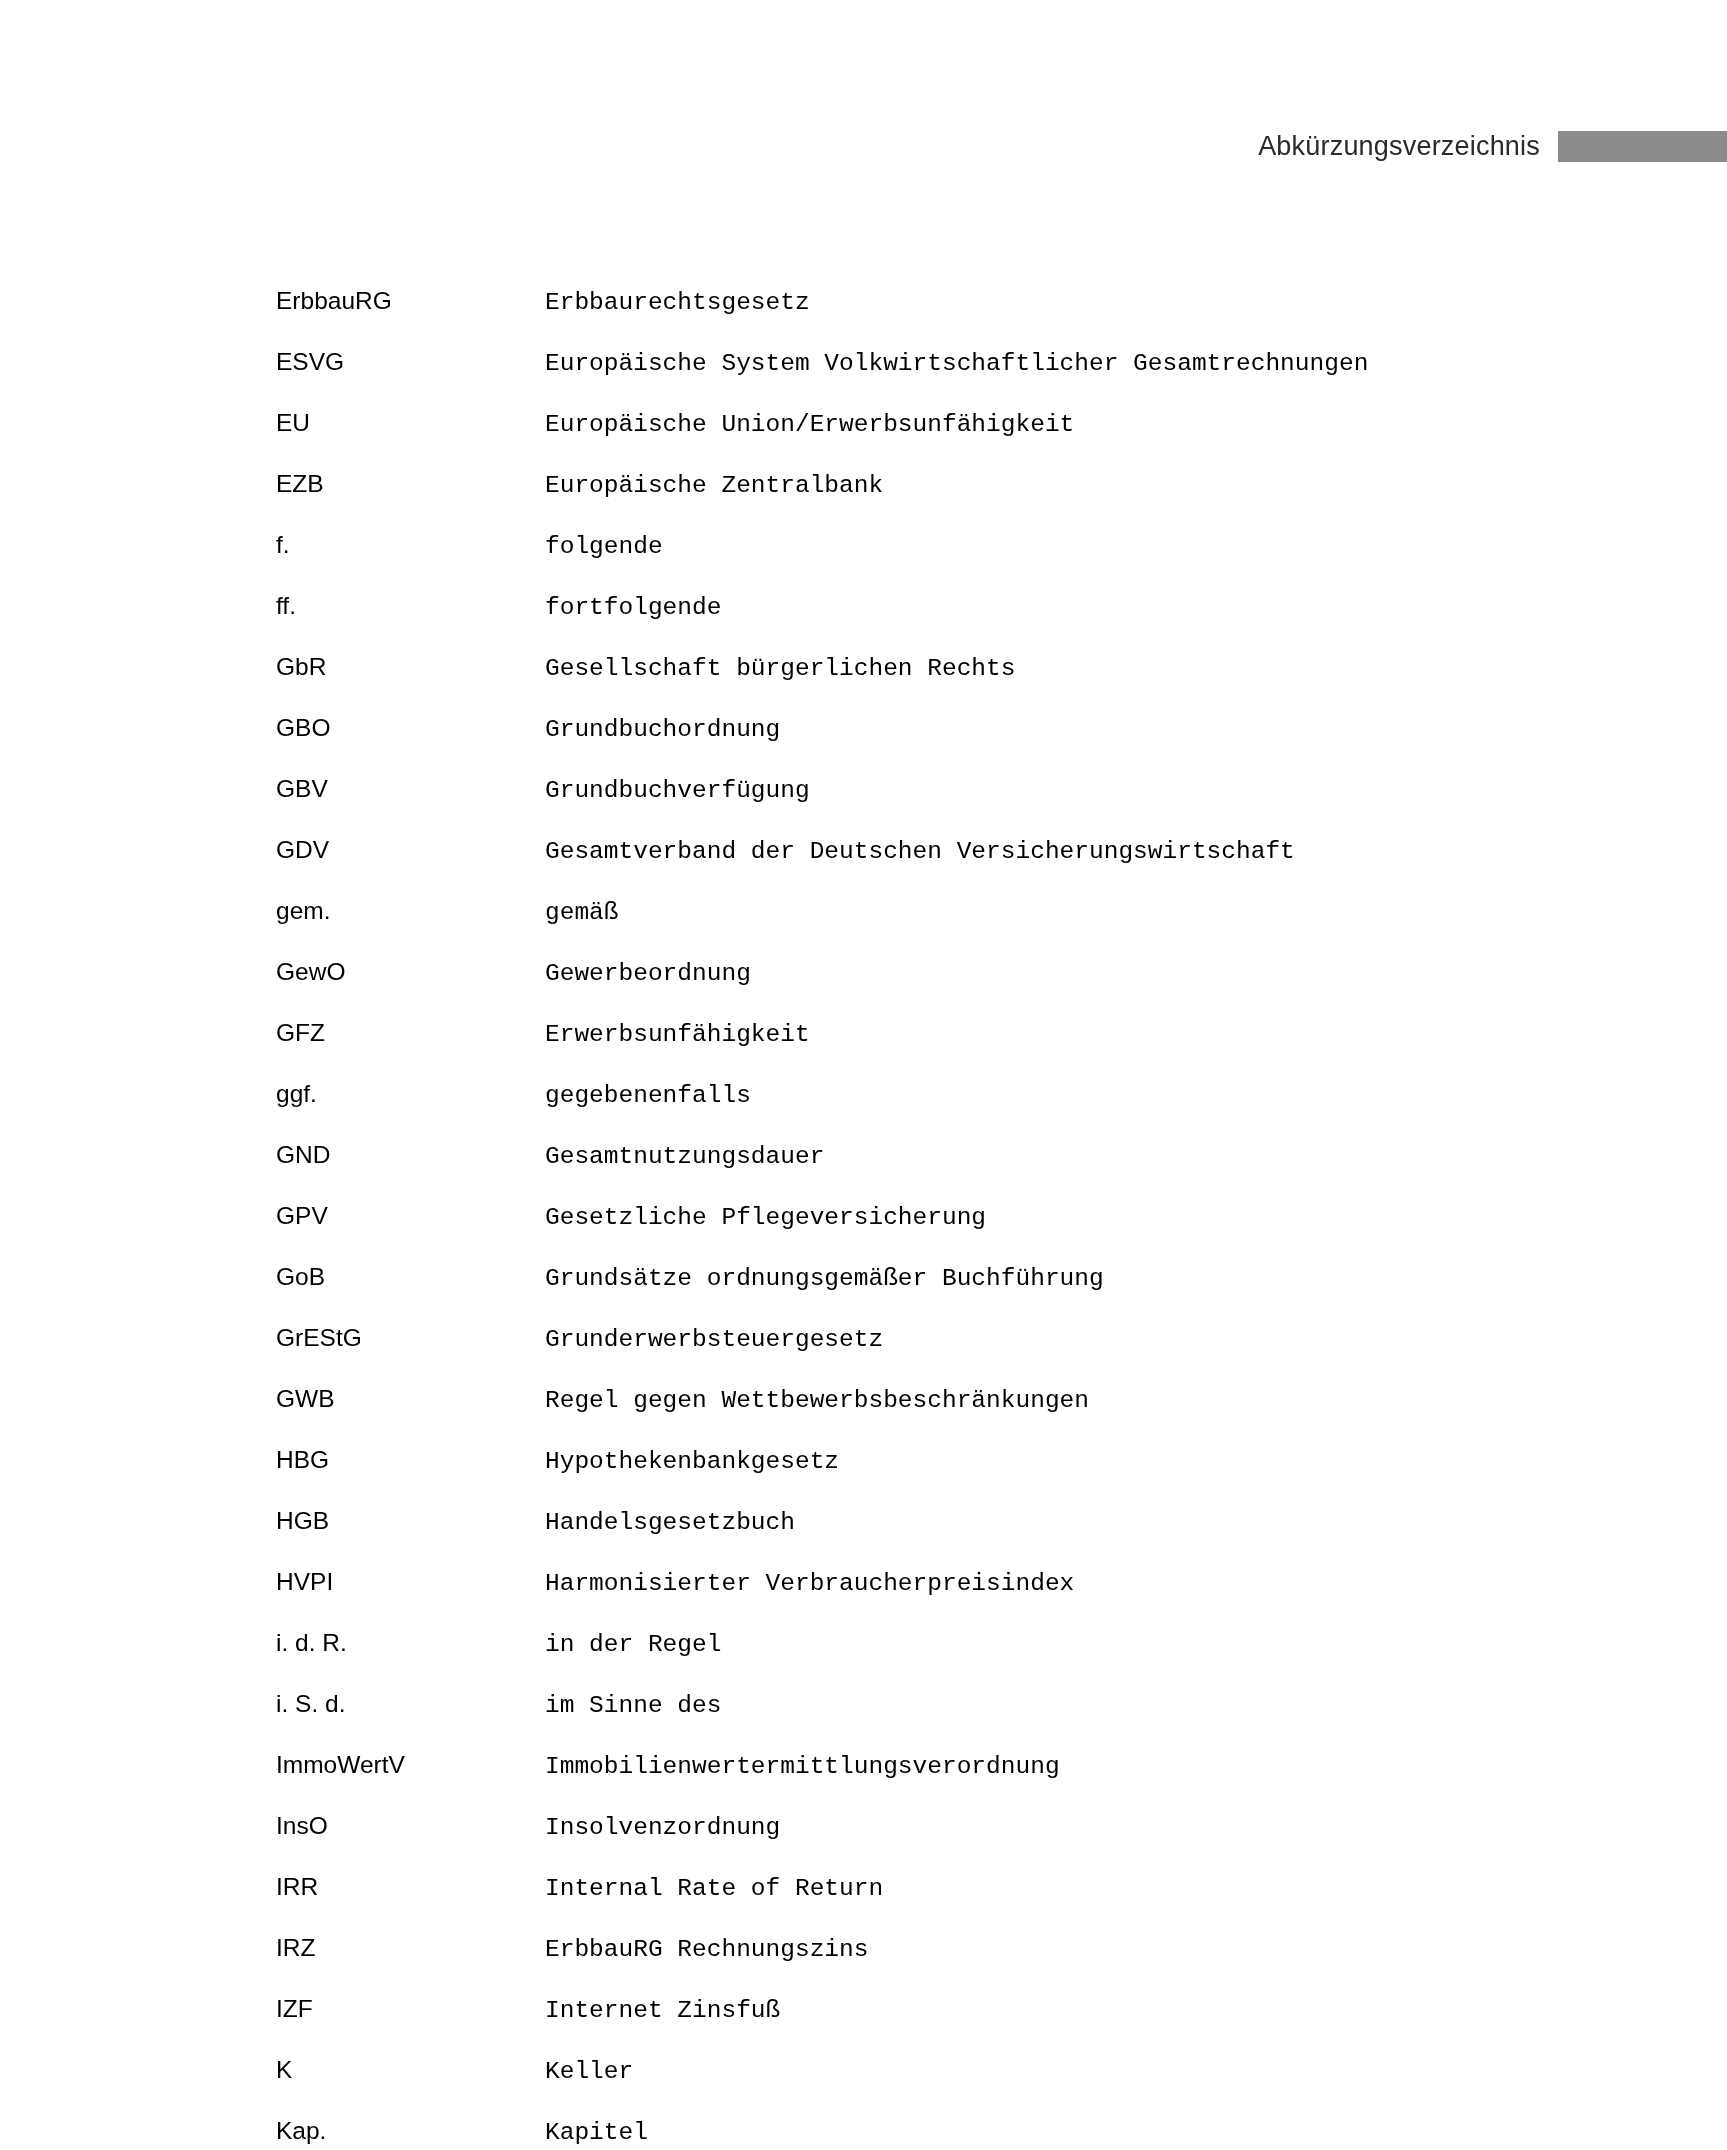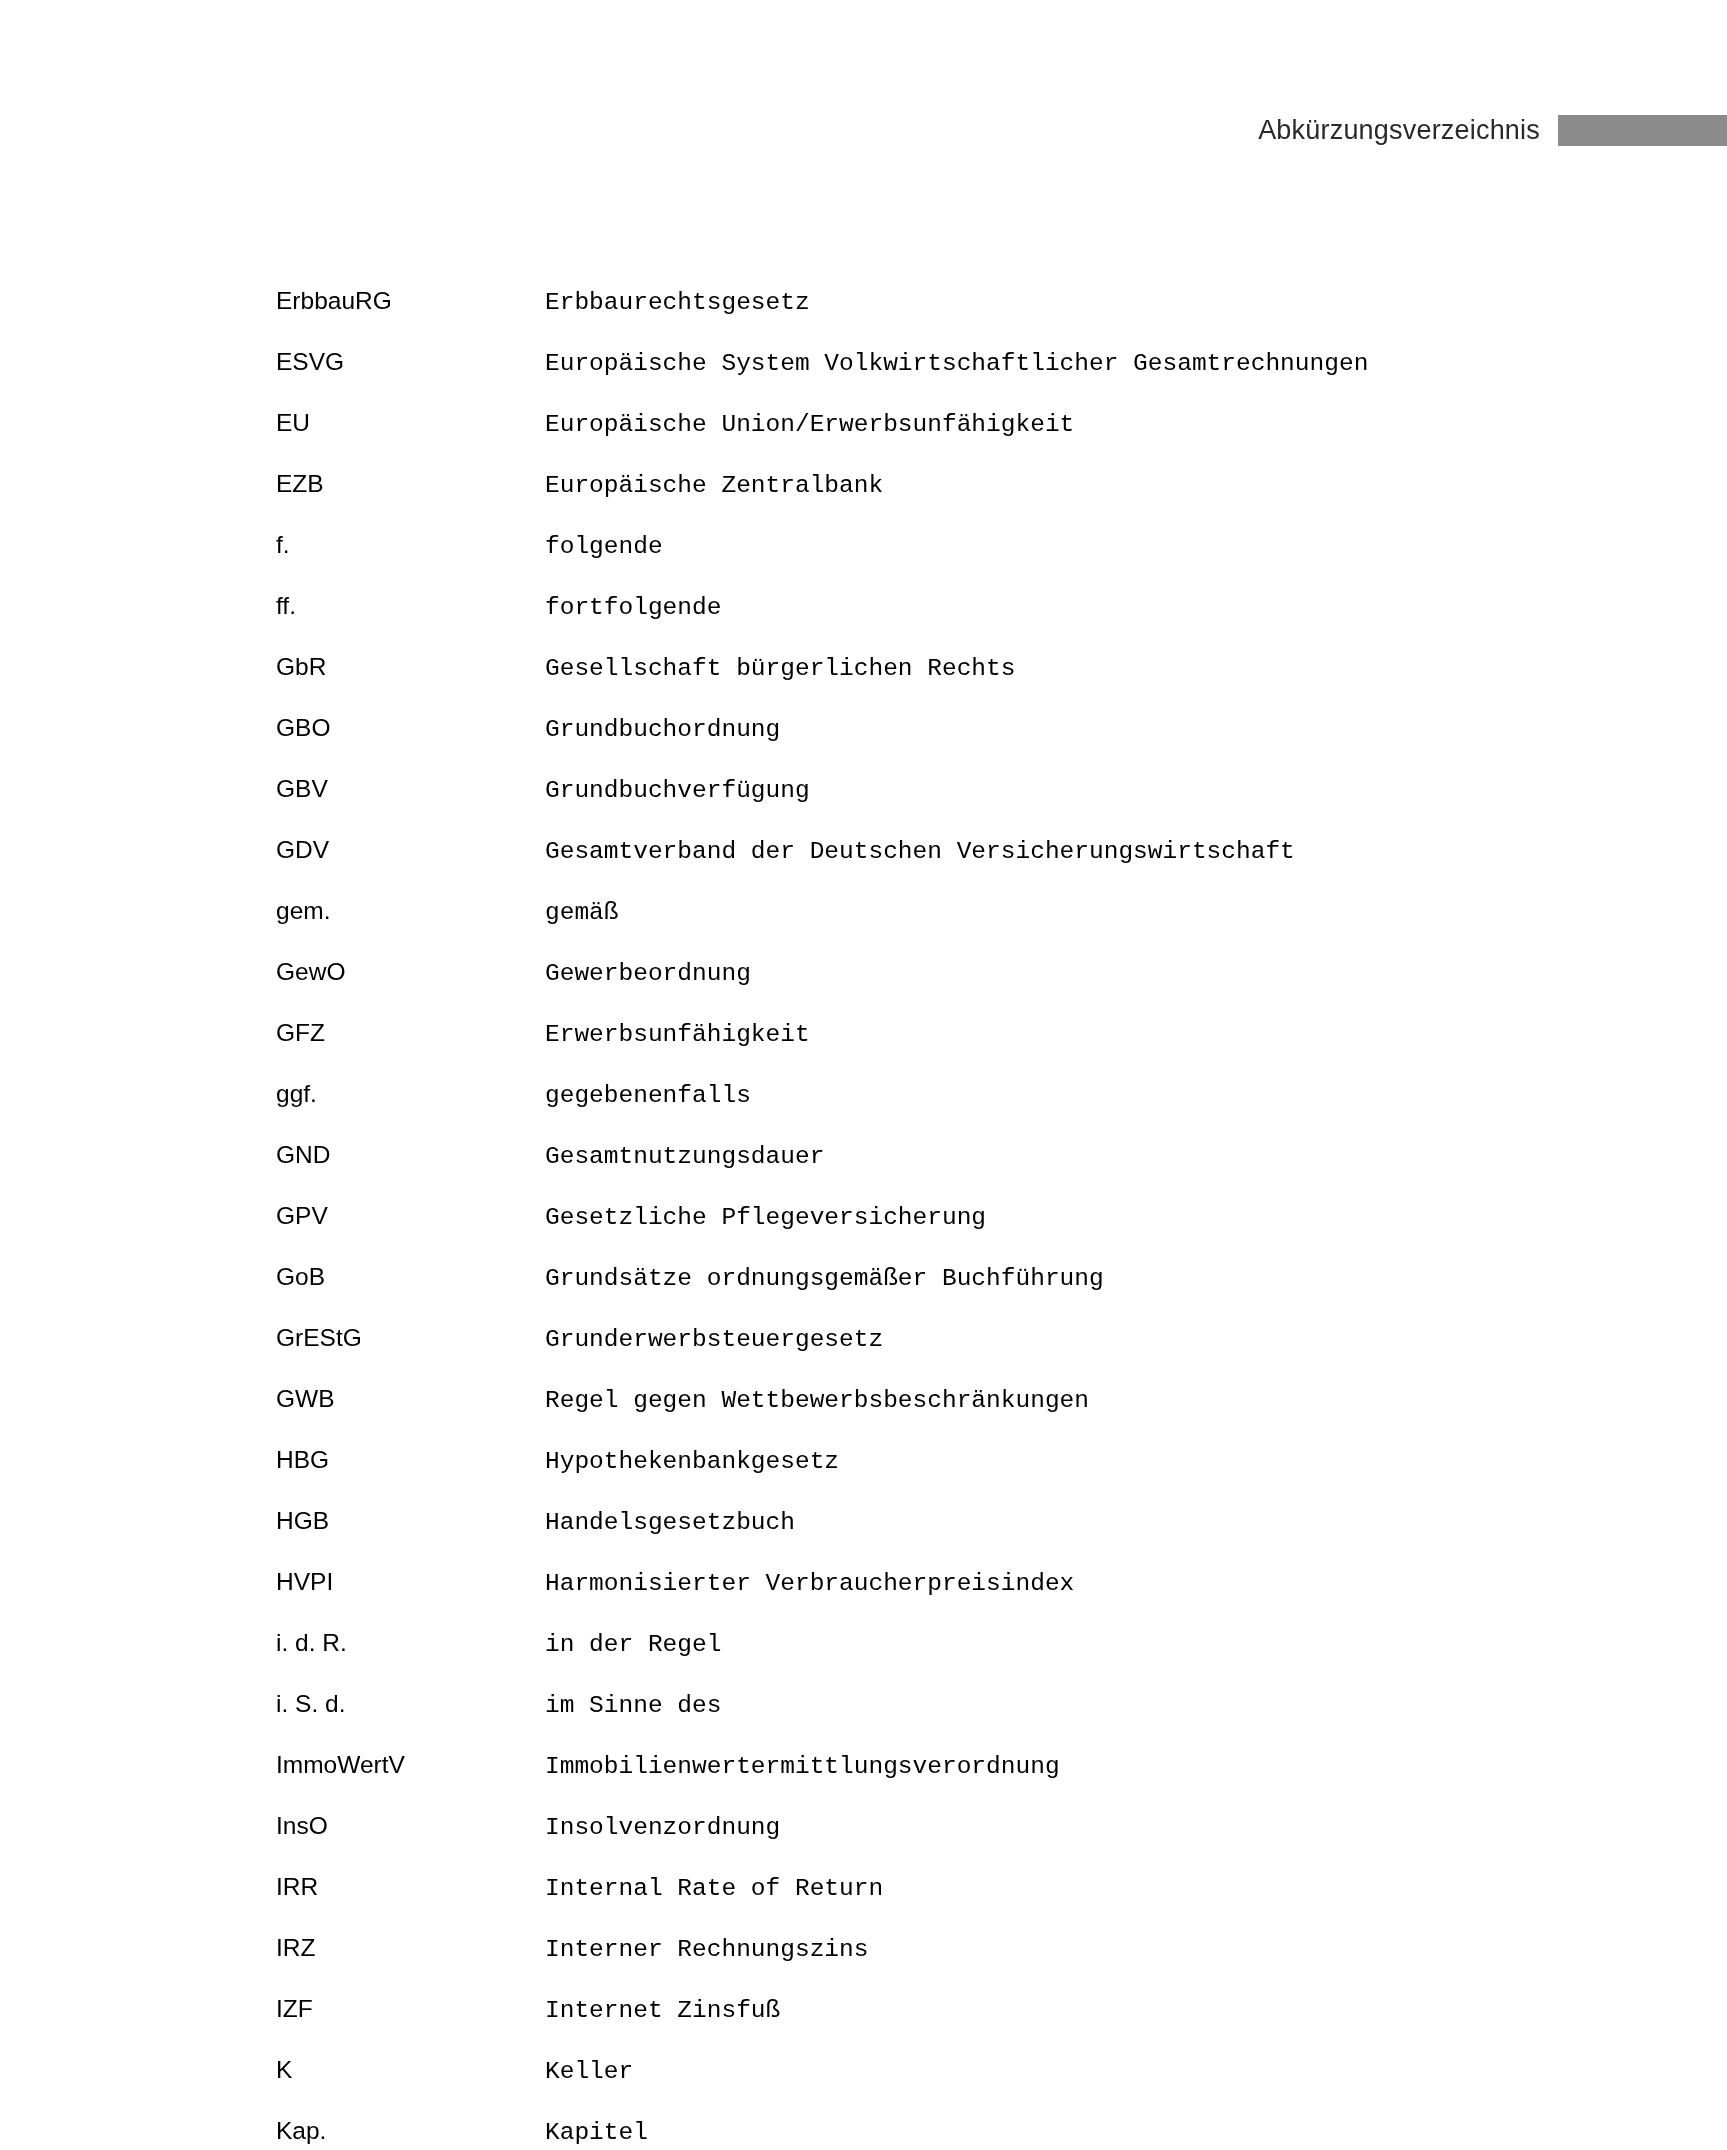--- a/index.html
+++ b/index.html
@@ -12,21 +12,21 @@
     height: 2439px;
     position: relative;
     overflow: hidden;
     font-family: "Liberation Sans", "DejaVu Sans", sans-serif;
     color: #1e1e1e;
   }
 
   
   .page-header {
     position: absolute;
-    top: 110px;
+    top: 126px;
     right: 0;
     display: flex;
     align-items: center;
     height: 41px;
   }
   .page-header .header-title {
     font-size: 27px;
     color: #2a2a2a;
     letter-spacing: 0.2px;
   }
@@ -173,21 +173,21 @@
     <div class="row">
       <span class="abbr">InsO</span>
       <span class="meaning">Insolvenzordnung</span>
     </div>
     <div class="row">
       <span class="abbr">IRR</span>
       <span class="meaning">Internal Rate of Return</span>
     </div>
     <div class="row">
       <span class="abbr">IRZ</span>
-      <span class="meaning">Interner Rechnungszins</span>
+      <span class="meaning">ErbbauRG Rechnungszins</span>
     </div>
     <div class="row">
       <span class="abbr">IZF</span>
       <span class="meaning">Internet Zinsfuß</span>
     </div>
     <div class="row">
       <span class="abbr">K</span>
       <span class="meaning">Keller</span>
     </div>
     <div class="row">

